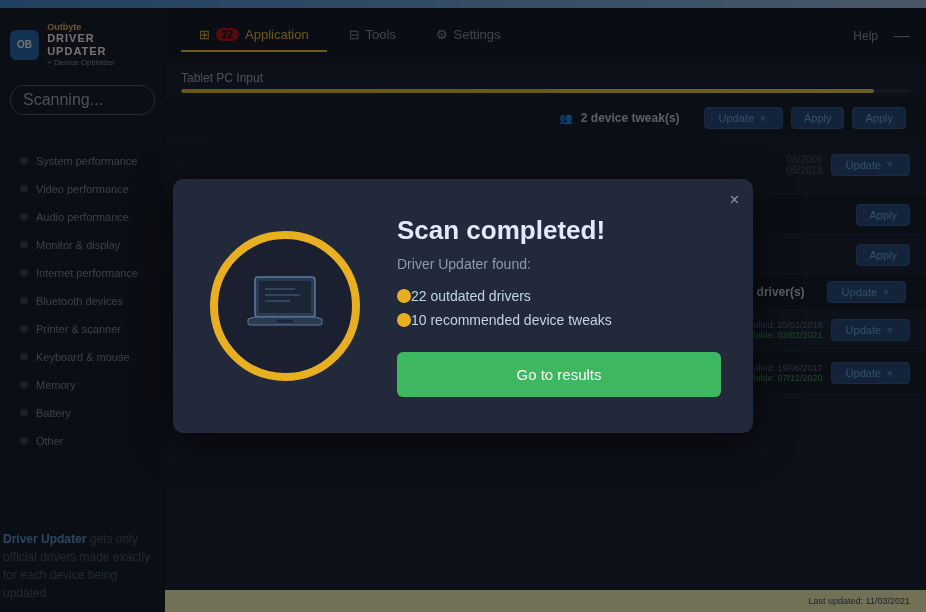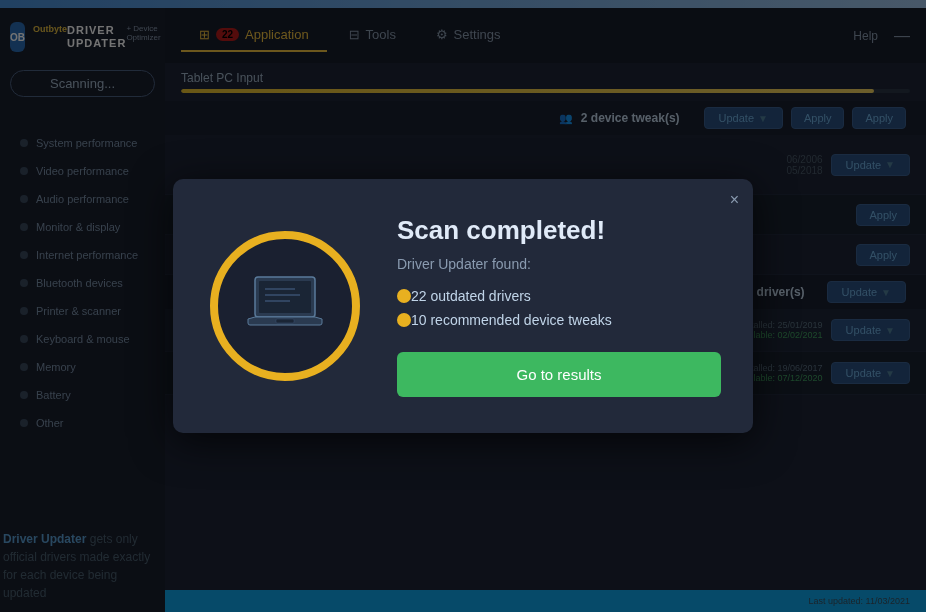--- a/index.html
+++ b/index.html
@@ -48,20 +48,21 @@
       display: flex;
       align-items: center;
       justify-content: center;
       font-size: 10px;
       color: #fff;
       font-weight: bold;
     }
 
     .logo-text {
       display: flex;
+      flex-direction: column;
     }
 
     .logo-main {
       color: #fff;
       font-size: 11px;
       font-weight: bold;
       letter-spacing: 1px;
       text-transform: uppercase;
       line-height: 1.2;
     }
@@ -77,23 +78,23 @@
       font-size: 8px;
     }
 
     .scan-btn {
       margin: 8px 10px;
       background: transparent;
       border: 1px solid #4a6080;
       border-radius: 14px;
       color: #a0b4c8;
       padding: 5px 12px;
-      font-size: 13px;
-      cursor: pointer;
-      text-align: center;
+      font-size: 16px;
+      cursor: pointer;
+      text-align: left;
     }
 
     .sidebar-section {
       margin-top: 24px;
       flex: 1;
     }
 
     .sidebar-item {
       padding: 8px 12px 8px 20px;
       color: #7a90a8;
@@ -339,21 +340,21 @@
       border: 1px solid #3a6090;
       border-radius: 4px;
       padding: 4px 12px;
       font-size: 11px;
       cursor: pointer;
     }
 
     
     .footer {
       height: 22px;
-      background: #0ea5e9;
+      background: #fef9c3;
       display: flex;
       align-items: center;
       justify-content: flex-end;
       padding: 0 16px;
     }
 
     .footer-text {
       color: #3a5060;
       font-size: 9px;
     }

